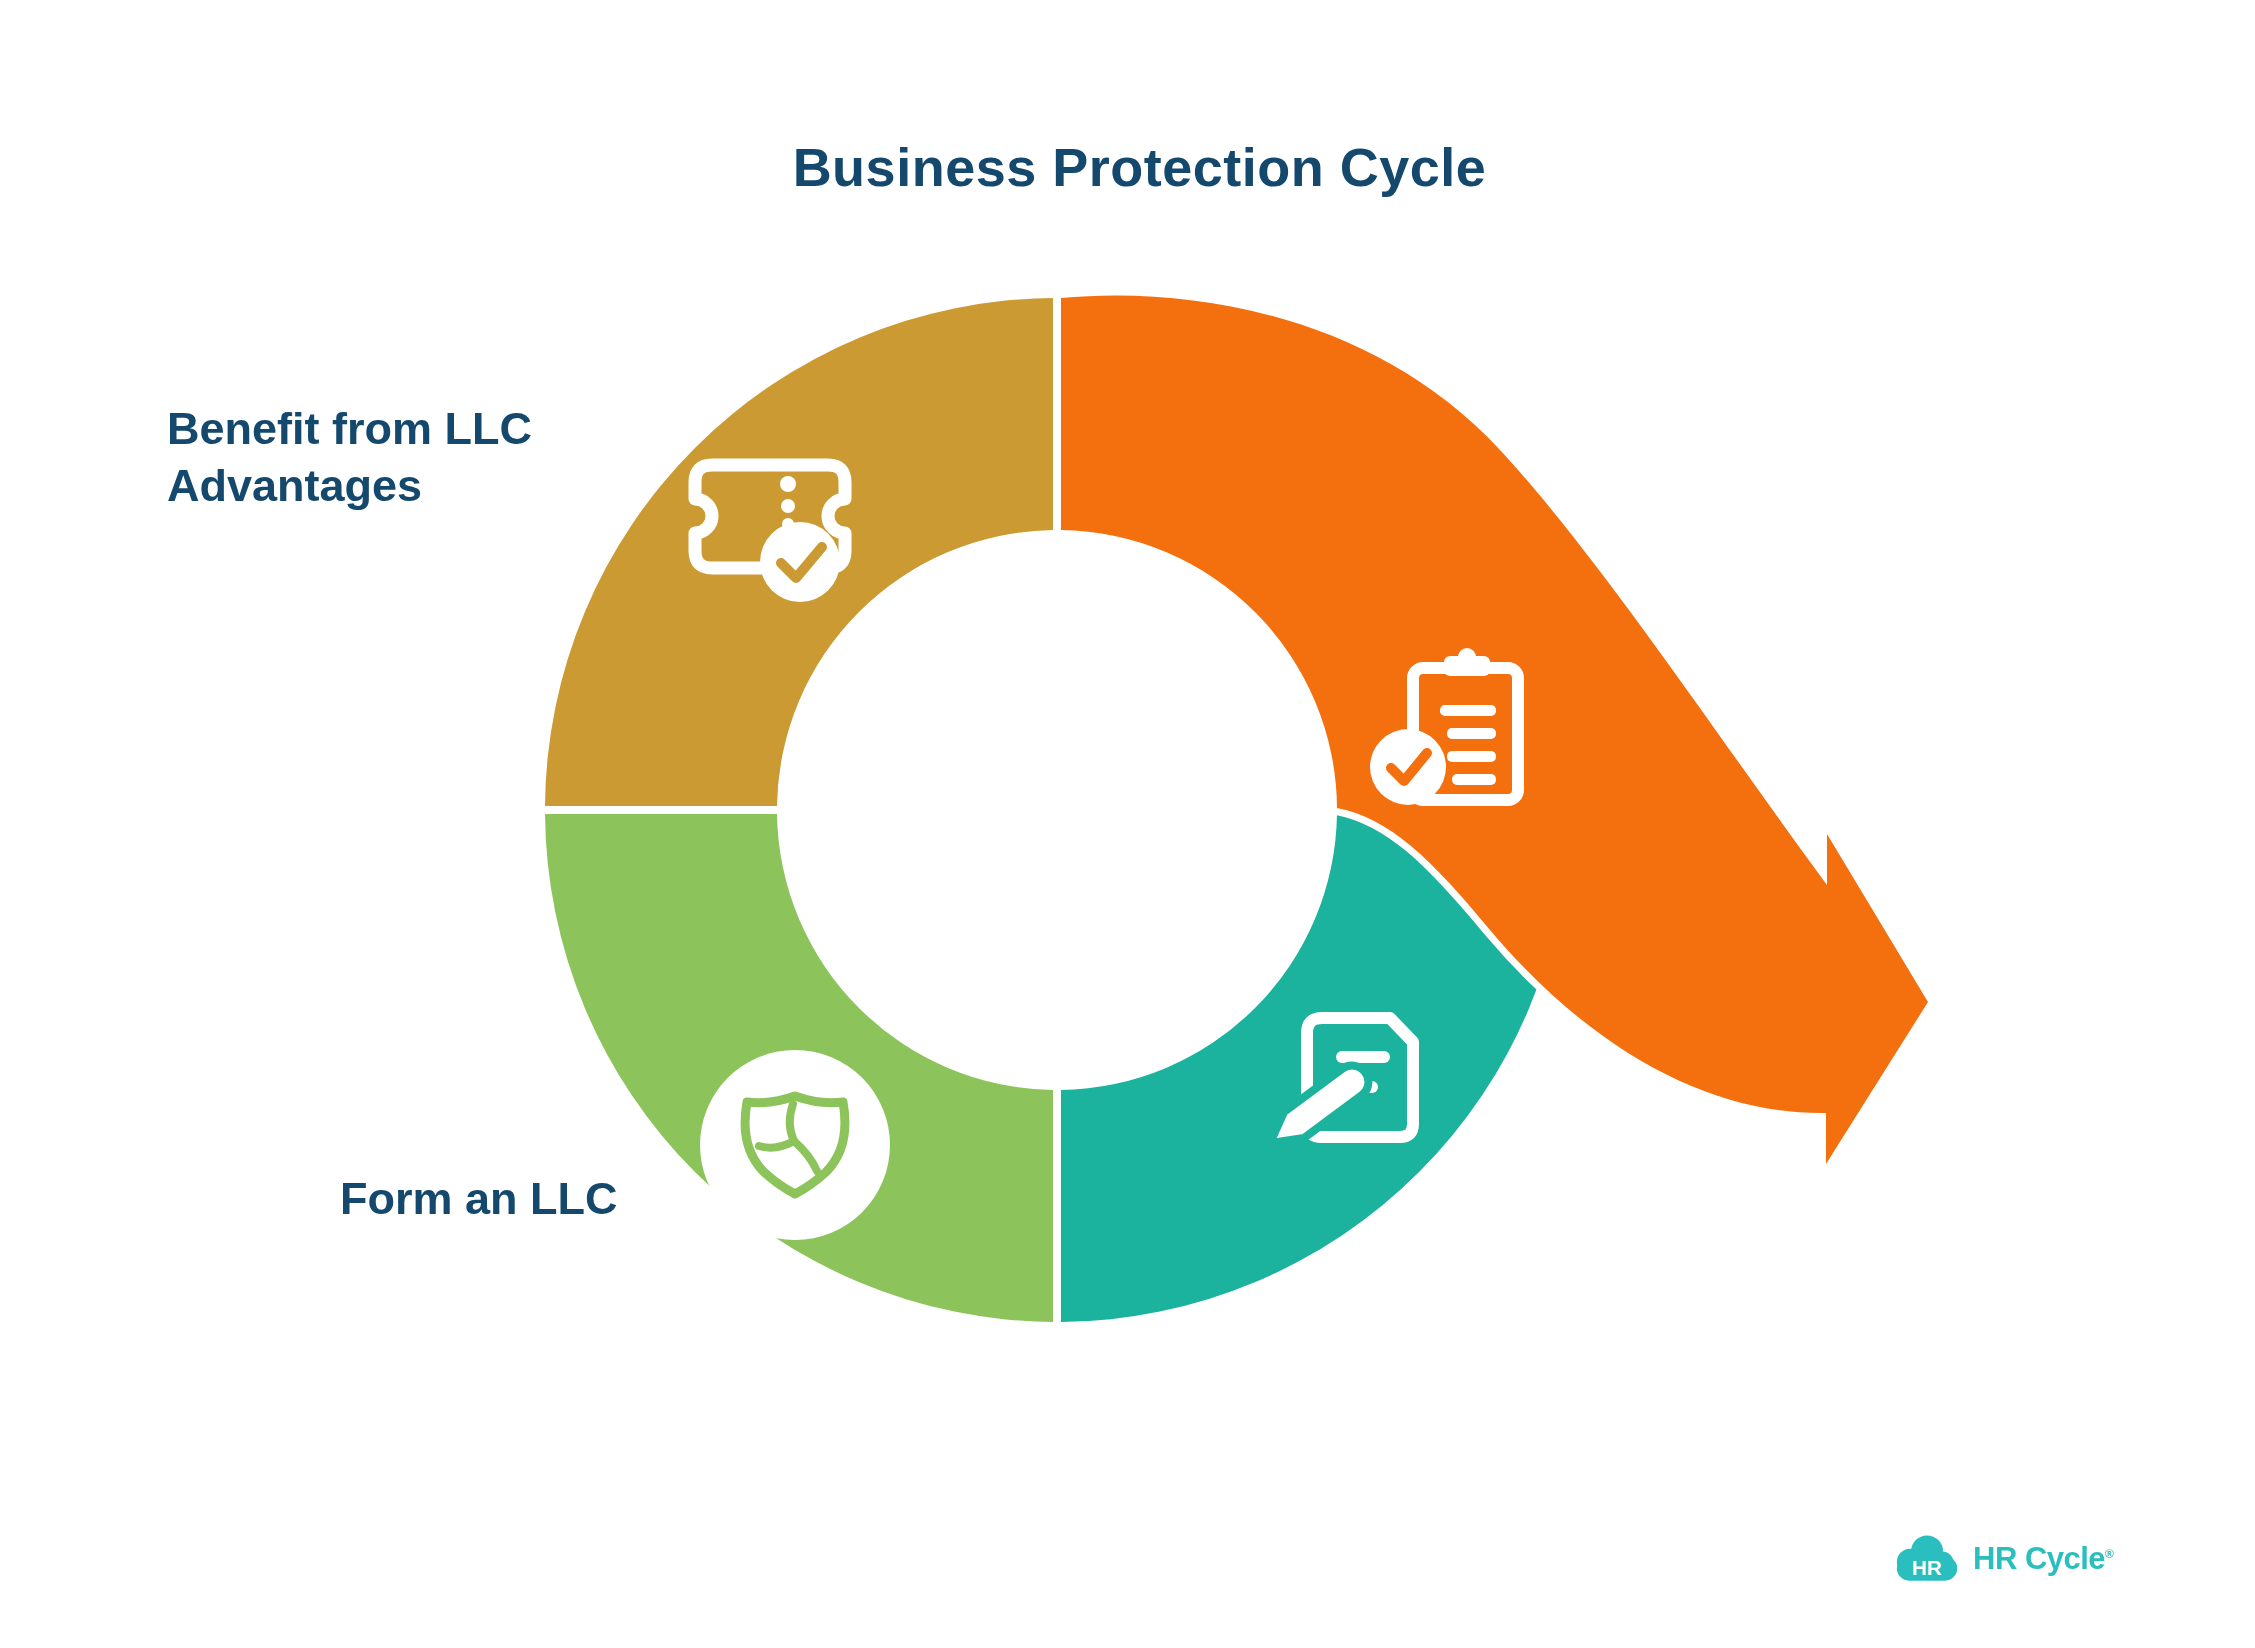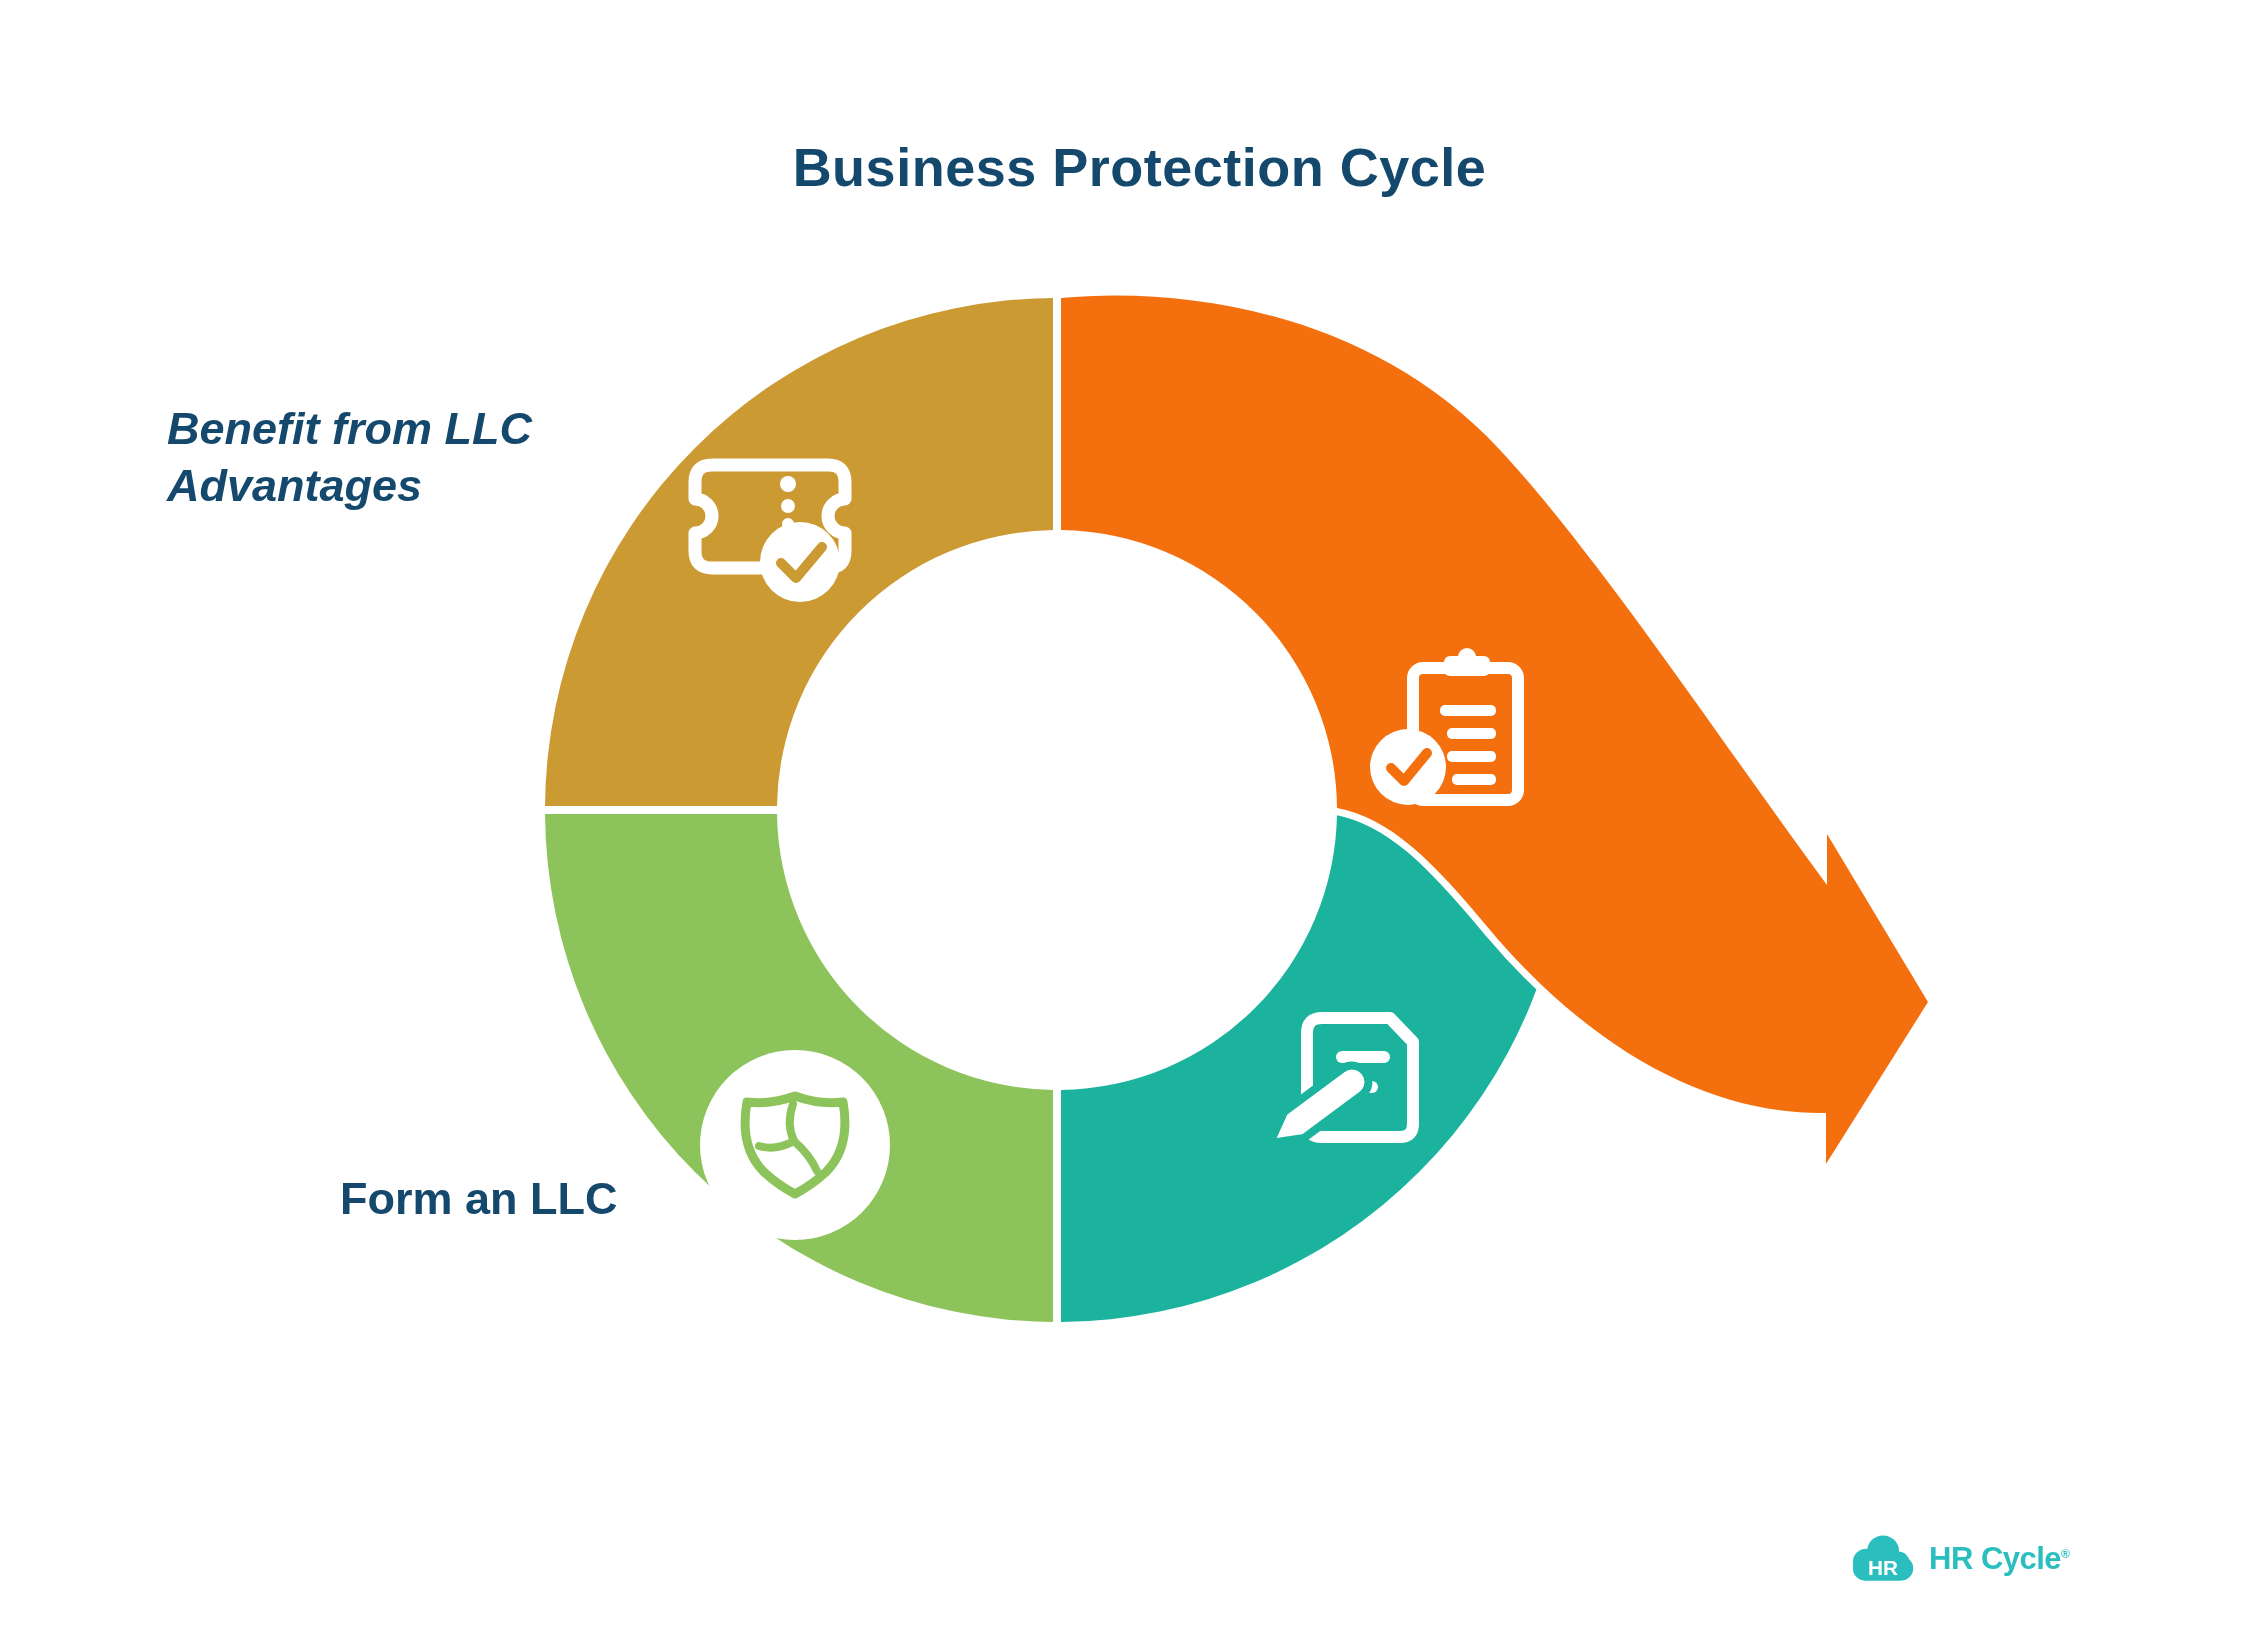--- a/index.html
+++ b/index.html
@@ -10,26 +10,26 @@
   .canvas svg.diagram { position:absolute; left:0; top:0; }
   .title {
     position:absolute; left:0; top:124px; width:100%; margin:12px;
     text-align:center; font-size:54px; font-weight:700; color:#14496D;
     letter-spacing:0.5px;
   }
   .step-label {
     position:absolute; font-size:45px; font-weight:700; color:#14496D;
     line-height:57px; white-space:pre-line;
   }
-  .lbl-benefit { left:167px; top:400px;font-style:italic; }
+  .lbl-benefit { left:167px; top:400px; }
   .lbl-follow  { left:1590px; top:440px; }
   .lbl-form    { left:340px;  top:1170px; }
   .lbl-use     { left:1443px; top:1338px; }
   .logo {
-    position:absolute; left:1851px; top:1535px;
+    position:absolute; left:1895px; top:1535px;
     display:flex; align-items:center; gap:12px;
   }
   .brand-text { font-size:31px; font-weight:700; color:#2BBEBE; letter-spacing:-0.5px; }
   .brand-text sup { font-size:12px; font-weight:700; }
 </style>
 </head>
 <body>
 
 <div class="canvas">
 

